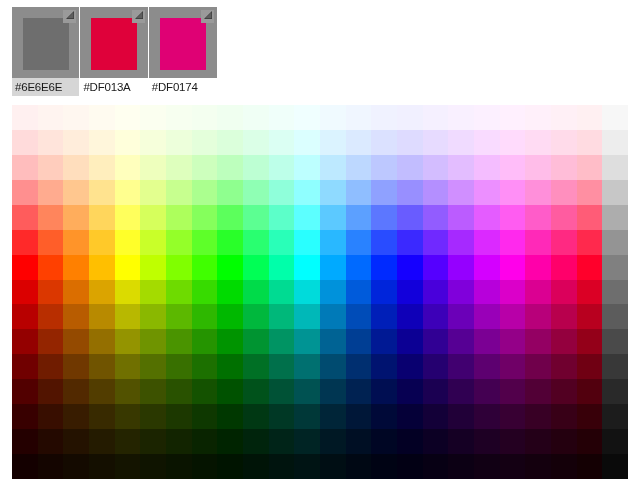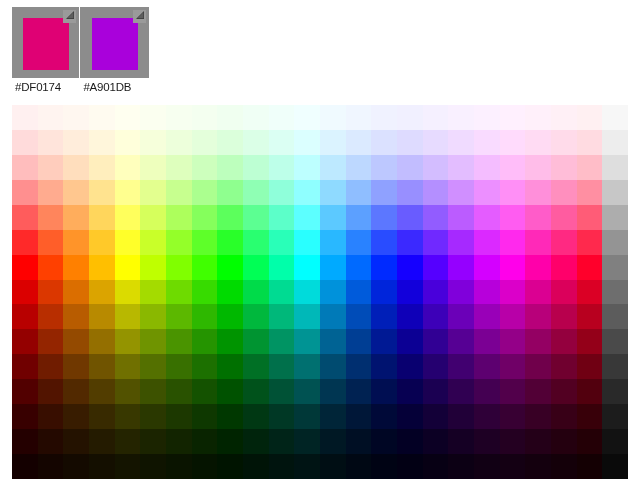--- a/index.html
+++ b/index.html
@@ -103,43 +103,55 @@
     width: 100%;
     height: 100%;
   }
 </style>
 </head>
 <body>
 
 <div id="app">
 
   <div class="swatch-strip">
+      <div class="swatch-cell">
+        <div class="swatch-frame" style="background: rgb(140, 140, 140);">
+          <div class="swatch-color" style="background: rgb(110, 110, 110);"></div>
+          <div class="swatch-badge">
+            <svg width="13" height="13" viewBox="0 0 13 13">
+              <polygon points="11,1 11,9 3,9" fill="#3a3a3a"></polygon>
+              <polygon points="10.4,2.2 10.4,8.3 4.3,8.3" fill="#5e5e5e"></polygon>
+            </svg>
+          </div>
+        </div>
+        <div class="swatch-label selected">#6E6E6E</div>
+      </div>
+      <div class="swatch-cell">
+        <div class="swatch-frame" style="background: rgb(140, 140, 140);">
+          <div class="swatch-color" style="background: rgb(223, 1, 58);"></div>
+          <div class="swatch-badge">
+            <svg width="13" height="13" viewBox="0 0 13 13">
+              <polygon points="11,1 11,9 3,9" fill="#3a3a3a"></polygon>
+              <polygon points="10.4,2.2 10.4,8.3 4.3,8.3" fill="#5e5e5e"></polygon>
+            </svg>
+          </div>
+        </div>
+        <div class="swatch-label">#DF013A</div>
+      </div>
       <div class="swatch-cell">
         <div class="swatch-frame" style="background: rgb(140, 140, 140);">
           <div class="swatch-color" style="background: rgb(223, 1, 116);"></div>
           <div class="swatch-badge">
             <svg width="13" height="13" viewBox="0 0 13 13">
               <polygon points="11,1 11,9 3,9" fill="#3a3a3a"></polygon>
               <polygon points="10.4,2.2 10.4,8.3 4.3,8.3" fill="#5e5e5e"></polygon>
             </svg>
           </div>
         </div>
         <div class="swatch-label">#DF0174</div>
-      </div>
-      <div class="swatch-cell">
-        <div class="swatch-frame" style="background: rgb(140, 140, 140);">
-          <div class="swatch-color" style="background: rgb(169, 1, 219);"></div>
-          <div class="swatch-badge">
-            <svg width="13" height="13" viewBox="0 0 13 13">
-              <polygon points="11,1 11,9 3,9" fill="#3a3a3a"></polygon>
-              <polygon points="10.4,2.2 10.4,8.3 4.3,8.3" fill="#5e5e5e"></polygon>
-            </svg>
-          </div>
-        </div>
-        <div class="swatch-label">#A901DB</div>
       </div>
     </div>
 
   <div class="matrix" style="grid-template-columns: repeat(24, 1fr); grid-template-rows: repeat(15, 1fr);">
       <div class="matrix-cell" style="background: rgb(255, 240, 240);"></div>
       <div class="matrix-cell" style="background: rgb(255, 244, 240);"></div>
       <div class="matrix-cell" style="background: rgb(255, 247, 240);"></div>
       <div class="matrix-cell" style="background: rgb(255, 251, 240);"></div>
       <div class="matrix-cell" style="background: rgb(255, 255, 240);"></div>
       <div class="matrix-cell" style="background: rgb(251, 255, 240);"></div>

